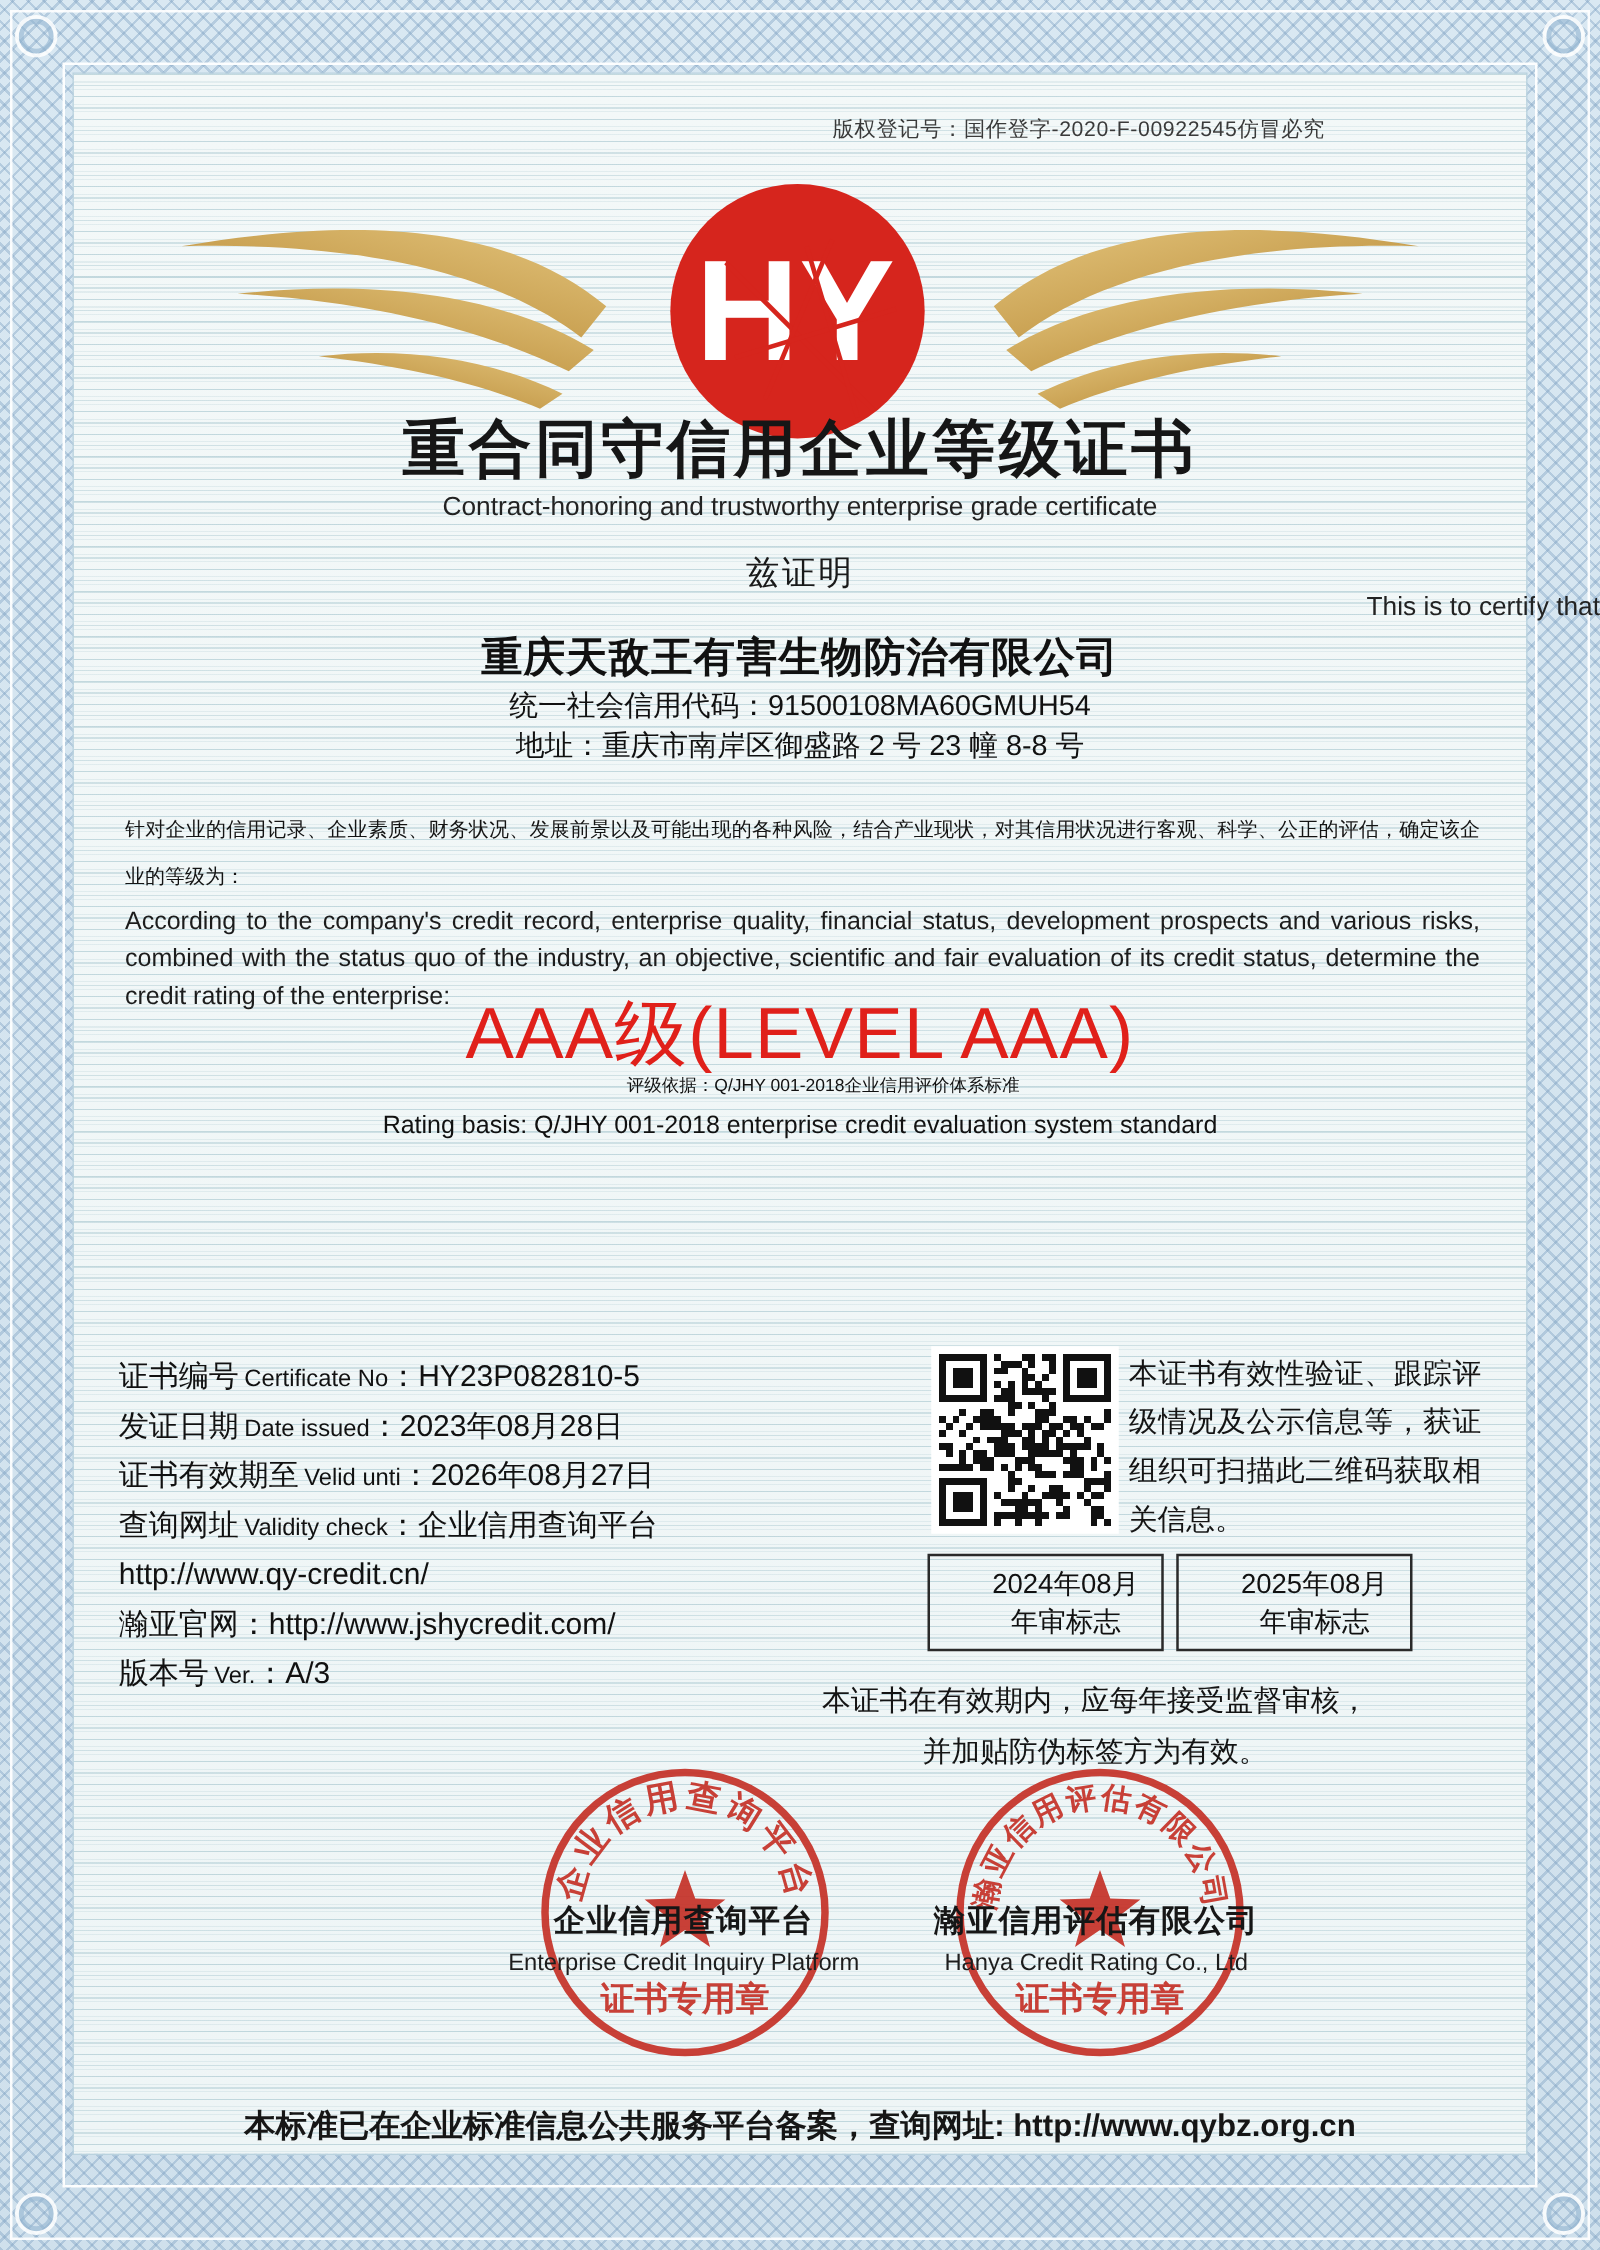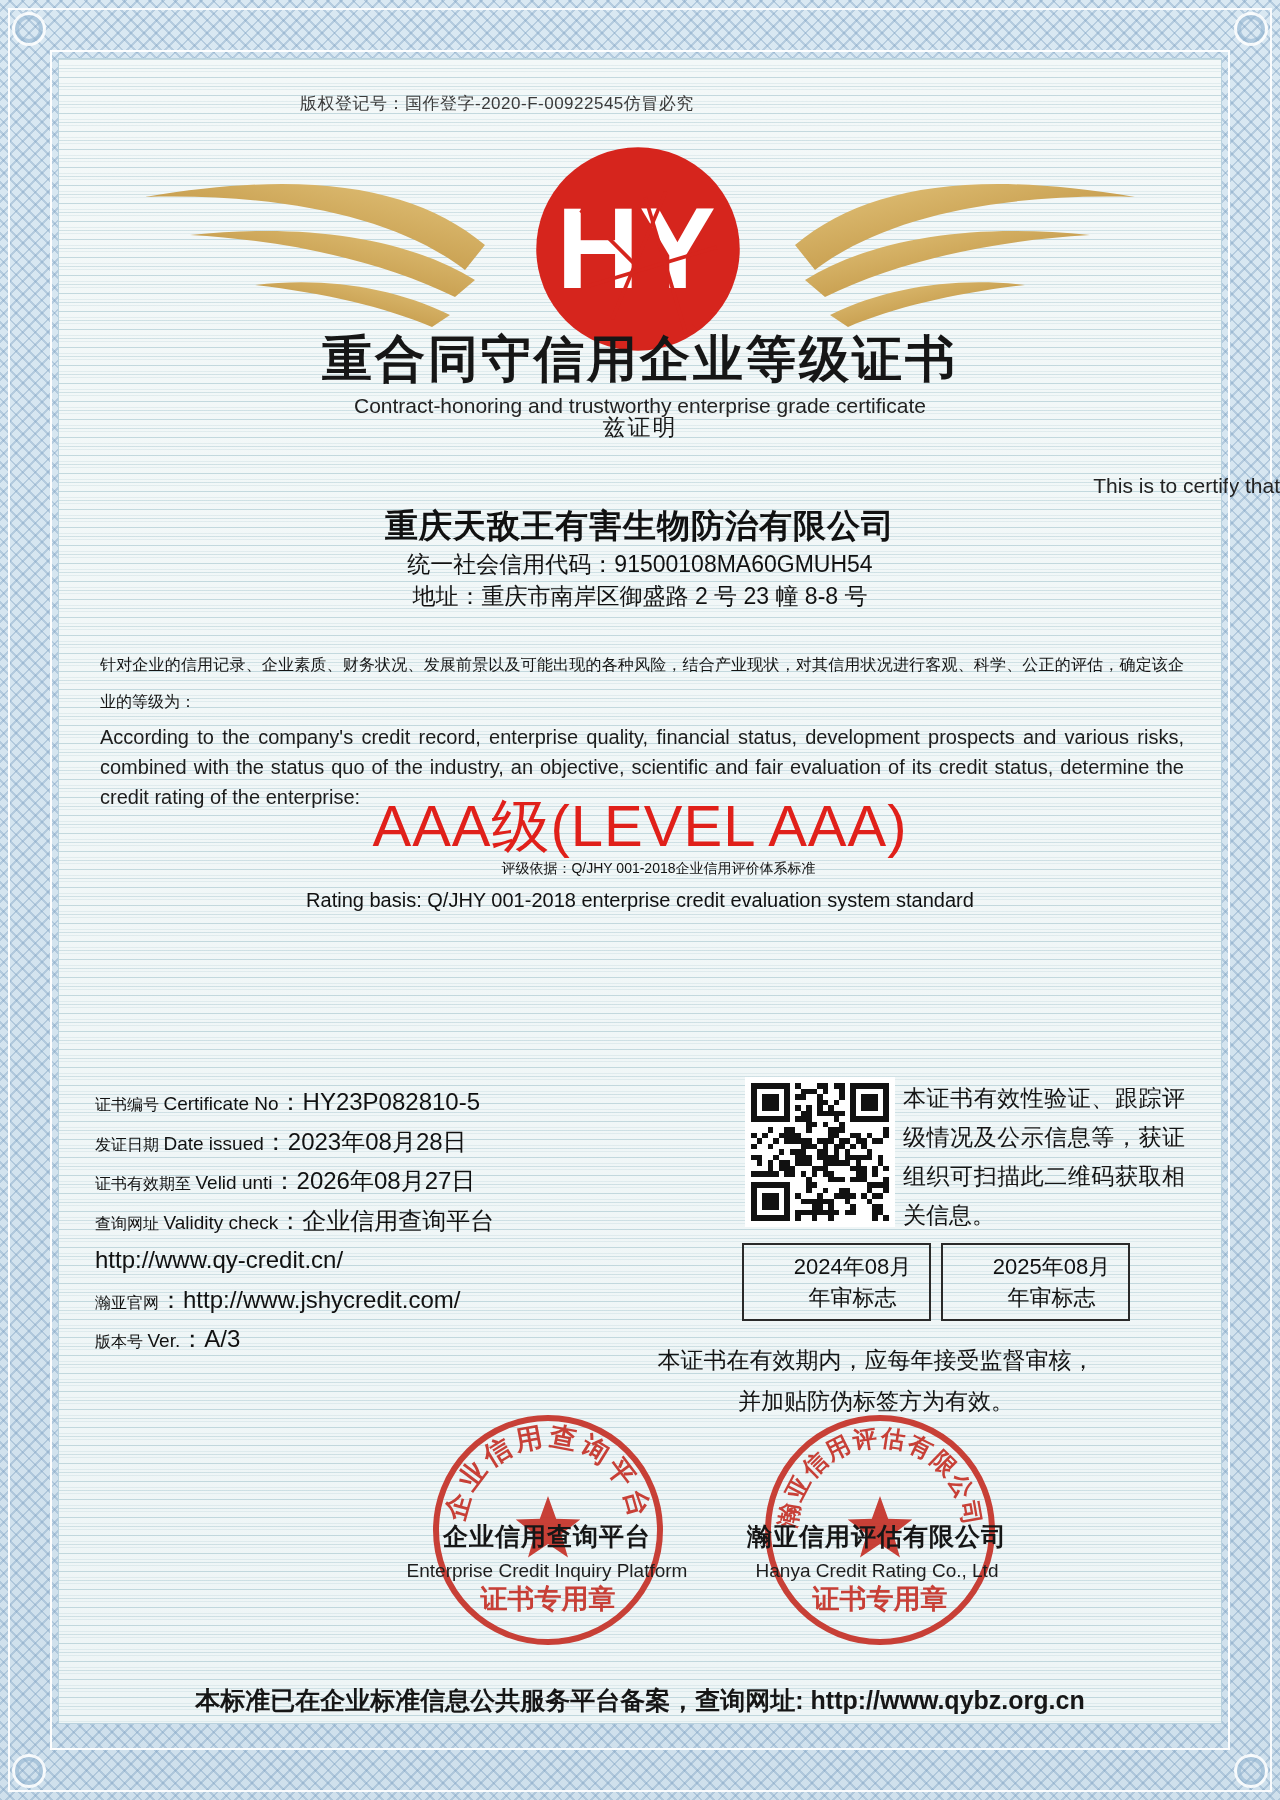--- a/index.html
+++ b/index.html
@@ -27,49 +27,49 @@
     background:
       repeating-linear-gradient(to bottom, rgba(118,166,180,.28) 0 1px, transparent 1px 9px),
       repeating-linear-gradient(to bottom, rgba(118,166,180,.14) 0 1px, transparent 1px 6px),
       linear-gradient(#f3f8f8,#eef5f6);
     border:1px solid #b9d2de;
   }
 
   .abs { position:absolute; }
   .ctr { left:0; right:0; text-align:center; }
 
-  .copyright { top:92px; left:300px; width:760px; text-align:left;
+  .copyright { top:92px; left:300px; width:760px; text-align:right;
     font-size:17px; color:#3a3a3a; letter-spacing:.5px; }
 
   .logo { left:527px; top:138px; width:222px; height:222px; }
 
   .flourish { top:175px; width:350px; height:160px; }
   .flourish.left  { left:140px; transform:scaleX(-1); }
   .flourish.right { right:140px; }
 
   .title-cn { top:326px; font-size:50px; font-weight:bold; letter-spacing:3px; color:#161616; }
   .title-en { top:394px; font-size:21px; color:#222; }
-  .certify-cn { top:412px; font-size:23px; color:#1a1a1a; letter-spacing:2px;font-family:Liberation Mono, monospace; }
+  .certify-cn { top:440px; font-size:27px; color:#1a1a1a; letter-spacing:2px;font-family:Liberation Mono, monospace; }
   .certify-en { top:474px; font-size:21px; color:#222;text-align:right; }
   .company    { top:504px; font-size:33px; font-weight:bold; letter-spacing:1px; }
   .code-line  { top:549px; font-size:23px; }
   .addr-line  { top:581px; font-size:23px; }
 
   .para-cn { top:646px; left:100px; right:96px; font-size:16px; line-height:37px;
     text-align:justify; color:#141414; }
   .para-en { top:722px; left:100px; right:96px; font-size:20px; line-height:30px;
     text-align:justify; color:#1c1c1c; }
 
   .grade { top:788px; font-size:58px; font-weight:normal; color:#e0201a; letter-spacing:1px; }
   .basis-cn { top:860px; font-size:14px;margin-left:37px; }
   .basis-en { top:889px; font-size:20px; }
 
   .details { left:95px; top:1084px; width:560px; }
   .drow { line-height:36.5px; white-space:nowrap; }
-  .dcn  { font-size:16px;text-align:right; }
+  .dcn  { font-size:24px;text-align:right; }
   .den  { font-size:19px; }
   .dval { font-size:24px; }
 
   .qr { left:745px; top:1077px; width:150px; height:150px; background:#fff; padding:6px; }
   .qr svg { width:100%; height:100%; display:block; fill:#111; shape-rendering:crispEdges; }
 
   .qr-note { left:903px; top:1079px; width:282px; font-size:23px; line-height:39px;
     text-align:justify; color:#141414; }
 
   .boxes { left:742px; top:1243px; width:388px; display:flex; gap:10px; }

